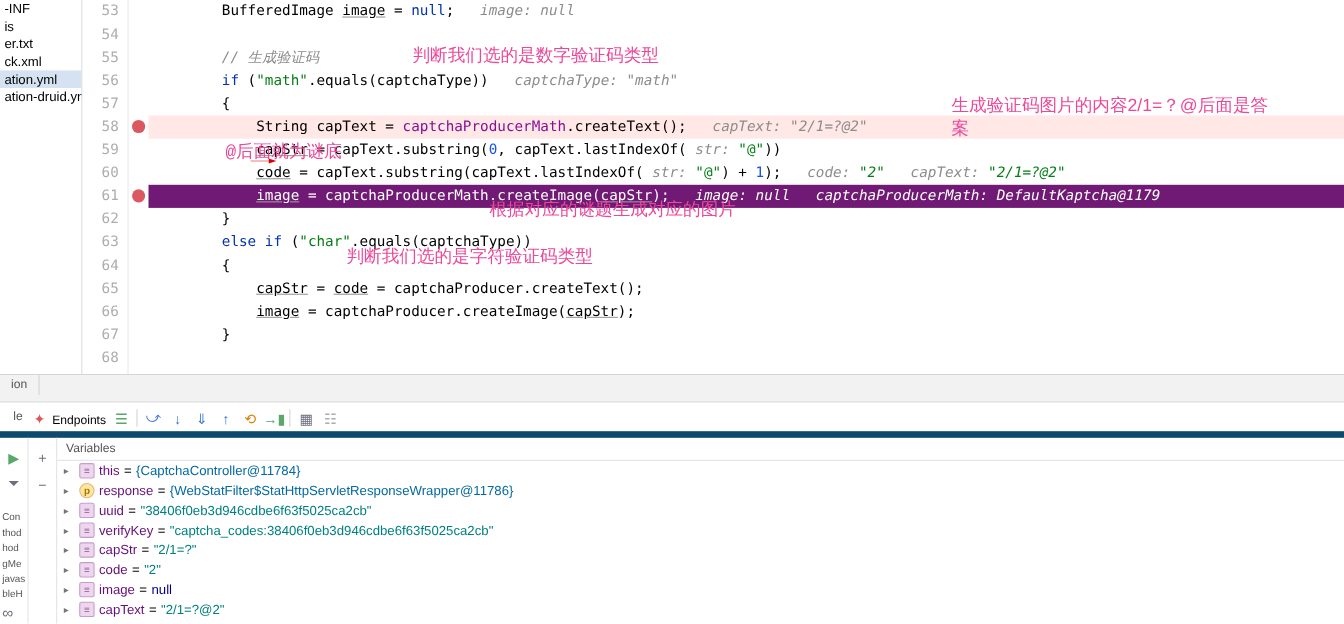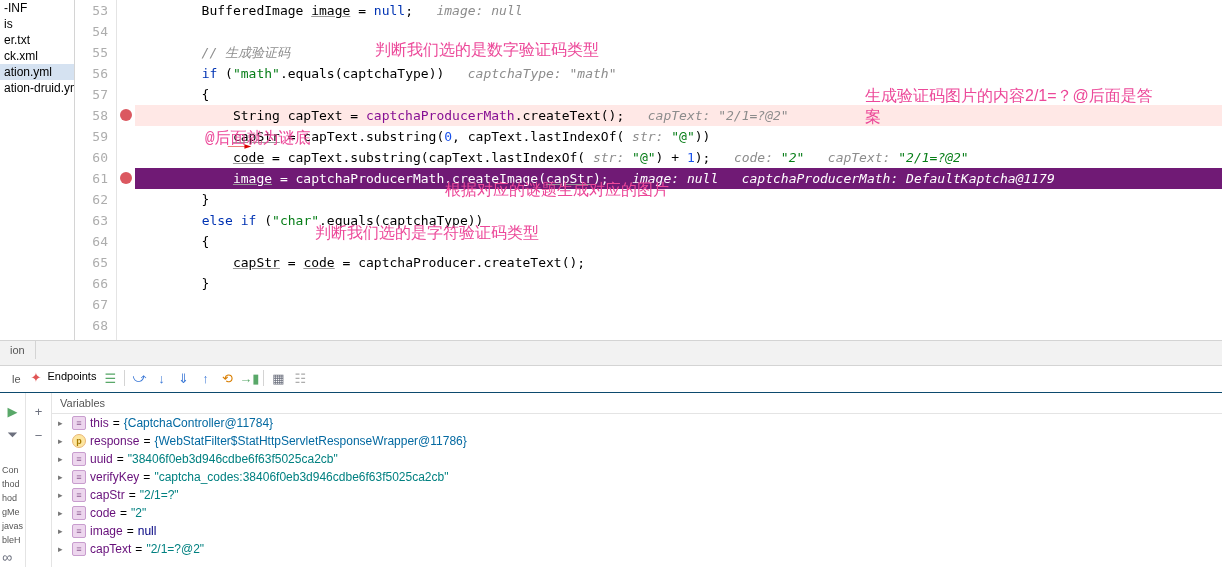--- a/index.html
+++ b/index.html
@@ -28,21 +28,21 @@
     .hint { color: #8c8c8c; font-style: italic; }
     .hint-g { color: #067d17; font-style: italic; }
     .u { text-decoration: underline; text-decoration-color: #999; }
     .anno { position: absolute; color: #ec4899; font-size: 16px; font-family: "Microsoft YaHei", sans-serif; pointer-events: none; white-space: pre; }
     .arrow { position: absolute; color: #d00; font-size: 15px; pointer-events: none; }
     .prod { color: #871094; }
     
     .bottom { border-top: 1px solid #d4d4d4; height: 227px; display: flex; flex-direction: column; }
     .btm-tabs { display: flex; border-bottom: 1px solid #d4d4d4; background: #f2f2f2; height: 25px; align-items: flex-start; }
     .btm-tab { padding: 3px 10px; font-size: 11px; color: #555; cursor: pointer; border-right: 1px solid #d4d4d4; }
-    .btm-tb { display: flex; gap: 6px; padding: 4px 8px; border-bottom: 1px solid #0c4a6e; background: #fff; align-items: flex-start; }
+    .btm-tb { display: flex; gap: 6px; padding: 4px 8px; border-bottom: 6px solid #0c4a6e; background: #fff; align-items: flex-end; }
     .tb-icn { width: 16px; height: 16px; color: #59a869; cursor: pointer; display:flex; align-items:center; justify-content:center; font-size:13px; }
     .tb-sep { width: 1px; height: 16px; background: #d4d4d4; }
     .btm-body { flex: 1; display: flex; }
     .btm-left { width: 26px; border-right: 1px solid #e4e4e4; padding-top: 6px; }
     .btm-left .li { height: 24px; display:flex; align-items:center; justify-content:center; color:#6c707e; font-size:13px; cursor:pointer; }
     .btm-mid { width: 26px; border-right: 1px solid #e4e4e4; padding-top: 6px; }
     .btm-mid .li { height: 24px; display:flex; align-items:center; justify-content:center; color:#6c707e; font-size:13px; cursor:pointer; }
     .vars-area { flex: 1; }
     .vars-hdr { padding: 4px 8px; font-size: 11px; color: #555; border-bottom: 1px solid #e4e4e4; }
     .var-row { padding: 2px 6px; display: flex; align-items: center; gap: 4px; font-size: 12px; }
@@ -116,20 +116,21 @@
       <div class="line"><span>        </span><span class="kw">if</span><span> (</span><span class="str">"math"</span><span>.equals(</span><span>captchaType</span><span>))   </span><span class="hint">captchaType: "math"</span></div>
       <div class="line">        {</div>
       <div class="line hl"><span>            String capText = </span><span class="prod">captchaProducerMath</span><span>.createText();   </span><span class="hint">capText: "2/1=?@2"</span></div>
       <div class="line"><span>            </span><span class="u">capStr</span><span> = capText.substring(</span><span class="num">0</span><span>, capText.lastIndexOf( </span><span class="hint">str:</span><span class="str"> "@"</span><span>))</span></div>
       <div class="line"><span>            </span><span class="u">code</span><span> = capText.substring(capText.lastIndexOf( </span><span class="hint">str:</span><span class="str"> "@"</span><span>) + </span><span class="num">1</span><span>);   </span><span class="hint">code: </span><span class="hint-g">"2"</span><span class="hint">   capText: </span><span class="hint-g">"2/1=?@2"</span></div>
       <div class="line exec"><span>            </span><span class="u">image</span><span> = </span><span>captchaProducerMath</span><span>.createImage(</span><span class="u">capStr</span><span>);   </span><span class="hint">image: null   captchaProducerMath: DefaultKaptcha@1179</span></div>
       <div class="line">        }</div>
       <div class="line"><span>        </span><span class="kw">else if</span><span> (</span><span class="str">"char"</span><span>.equals(</span><span>captchaType</span><span>))</span></div>
       <div class="line">        {</div>
       <div class="line"><span>            </span><span class="u">capStr</span><span> = </span><span class="u">code</span><span> = captchaProducer.createText();</span></div>
+      <div class="line"><span>            </span><span class="u">image</span><span> = captchaProducer.createImage(</span><span class="u">capStr</span><span>);</span></div>
       <div class="line">        }</div>
       <div class="line"></div>
 
       <div class="anno" style="left:240px; top:40px;">判断我们选的是数字验证码类型</div>
       <div class="anno" style="left:730px; top:86px;">生成验证码图片的内容2/1=？@后面是答
 案</div>
       <div class="anno" style="left:70px; top:128px;font-family:Liberation Mono, monospace;">@后面就为谜底</div>
       <div class="arrow" style="left:100px; top:138px;transform:scaleX(3)">➝</div>
       <div class="anno" style="left:310px; top:180px;">根据对应的谜题生成对应的图片</div>
       <div class="anno" style="left:180px; top:223px;">判断我们选的是字符验证码类型</div>

